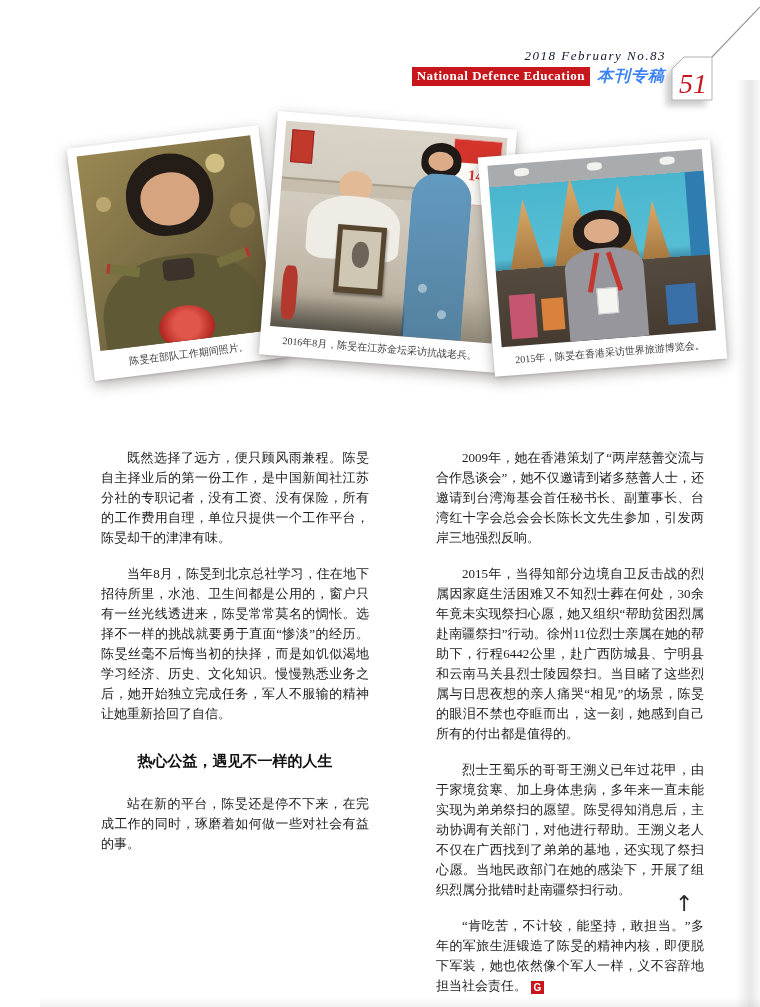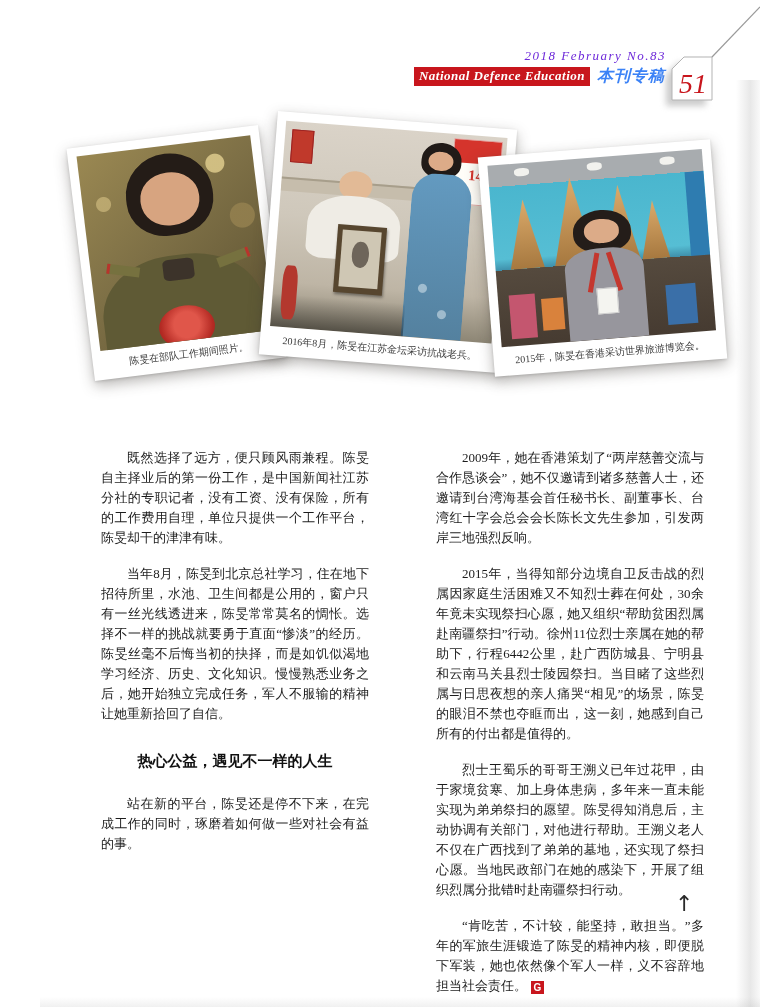--- a/index.html
+++ b/index.html
@@ -8,24 +8,24 @@
     font-family:"Liberation Serif","DejaVu Serif",serif;overflow:hidden;
     margin:0 auto;
   }
   
   .edge-right{position:absolute;top:80px;right:0;width:24px;height:927px;
     background:linear-gradient(to right,rgba(110,110,110,0) 0%,rgba(110,110,110,0.16) 60%,rgba(110,110,110,0.04) 100%);}
   .edge-bottom{position:absolute;left:40px;right:0;bottom:0;height:10px;
     background:linear-gradient(to bottom,rgba(110,110,110,0) 0%,rgba(110,110,110,0.10) 100%);}
 
   
-  .issue-line{position:absolute;top:48px;right:94px;font-style:italic;color:#6d28d9;
+  .issue-line{position:absolute;top:48px;right:94px;font-style:italic;color:#0f172a;
     font-size:13px;letter-spacing:1.5px;}
   .masthead{position:absolute;top:66px;right:95px;display:flex;align-items:center;gap:7px;}
-  .masthead-en{background:#c8161d;color:#ffffff;font-style:italic;font-weight:bold;
+  .masthead-en{background:#c8161d;color:#ffffff;font-weight:bold;
     font-size:13px;padding:1px 5px 2px;letter-spacing:0.5px;}
   .section-label{font-family:"Liberation Sans","DejaVu Sans",sans-serif;font-weight:bold;
     font-style:italic;font-size:16px;color:#3b82f6;letter-spacing:1px;}
   .pagenum-svg{position:absolute;left:642px;top:0;overflow:visible;}
 
   
   .polaroid{position:absolute;background:#fff;padding:9px 9px 0 9px;
     box-shadow:0 5px 14px rgba(60,55,50,0.38),0 1px 3px rgba(0,0,0,0.15);}
   .photo{position:relative;overflow:hidden;width:100%;}
   .photo-caption{text-align:center;font-size:10px;color:#3a3a3a;padding:8px 2px 9px;line-height:1.2;}

